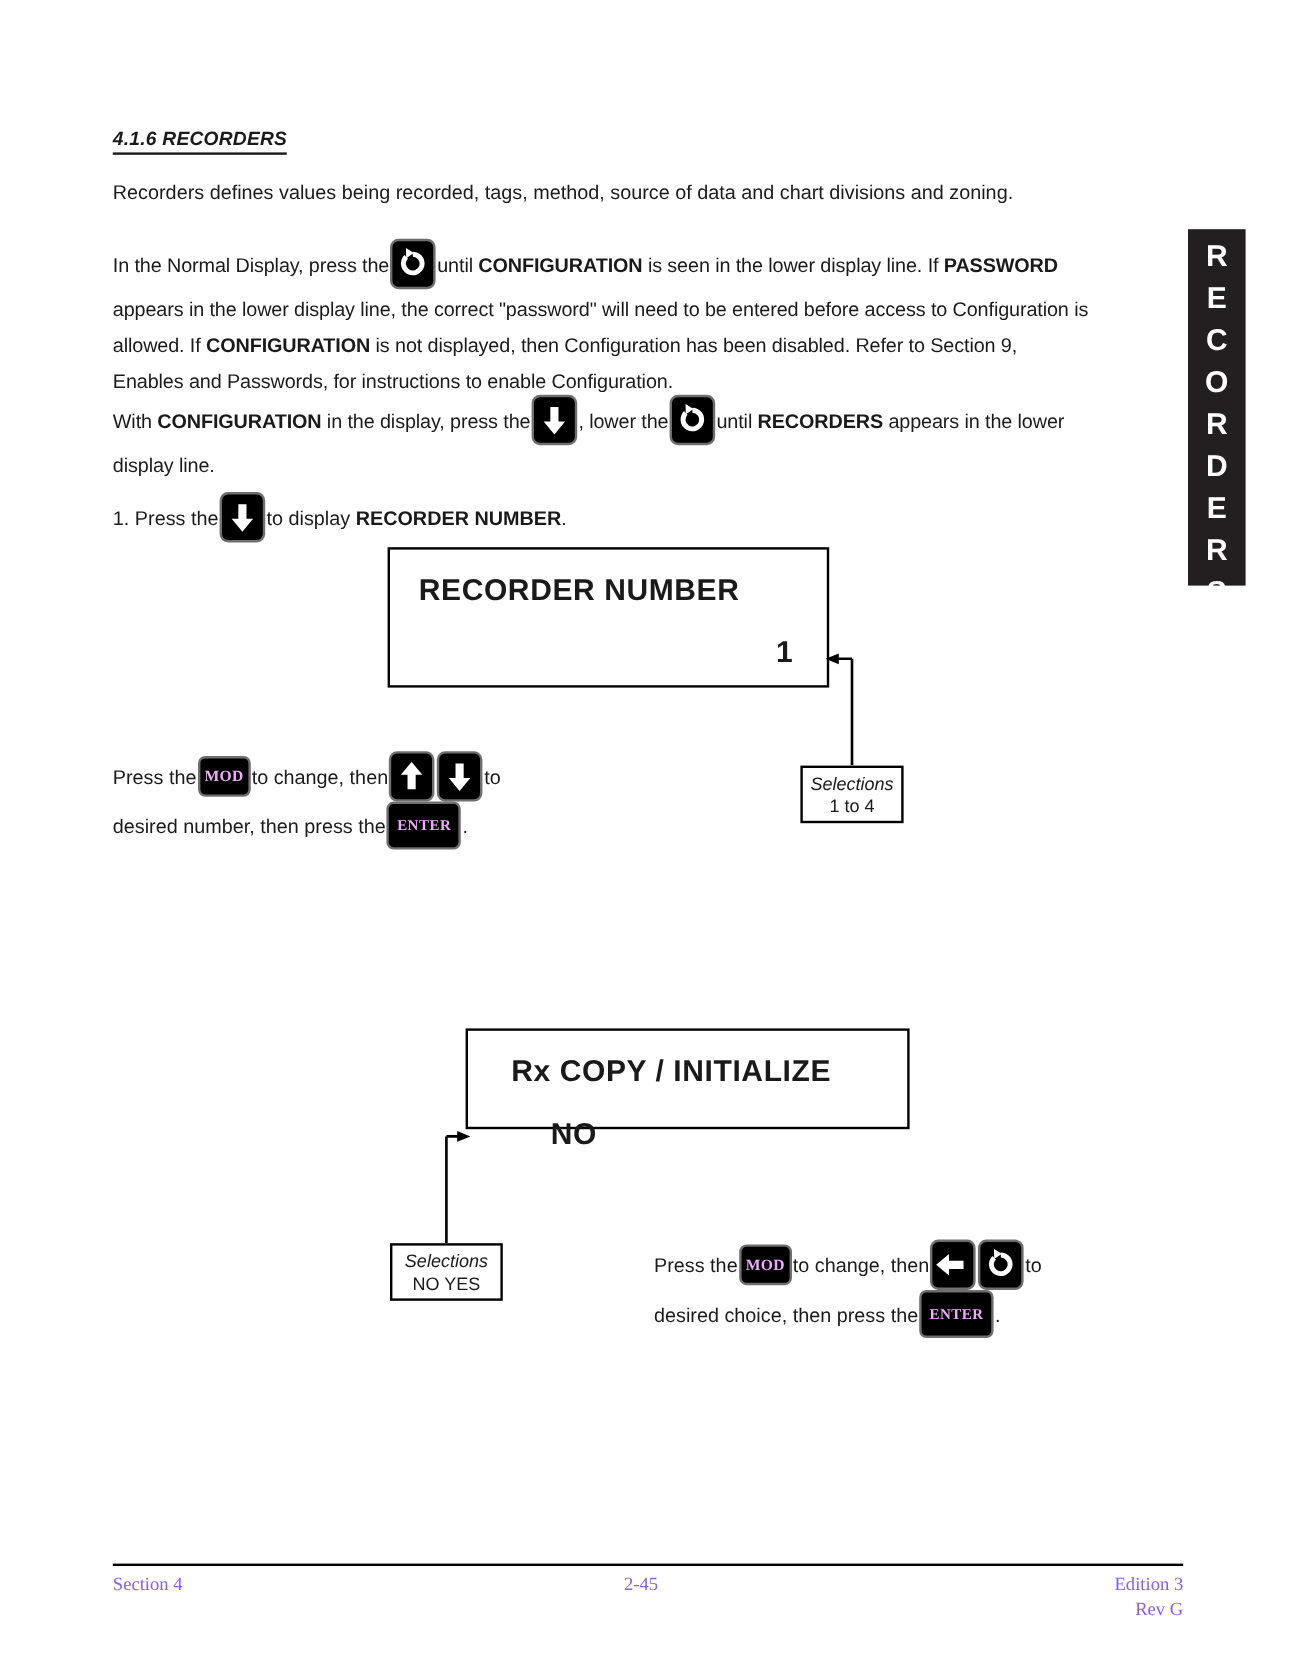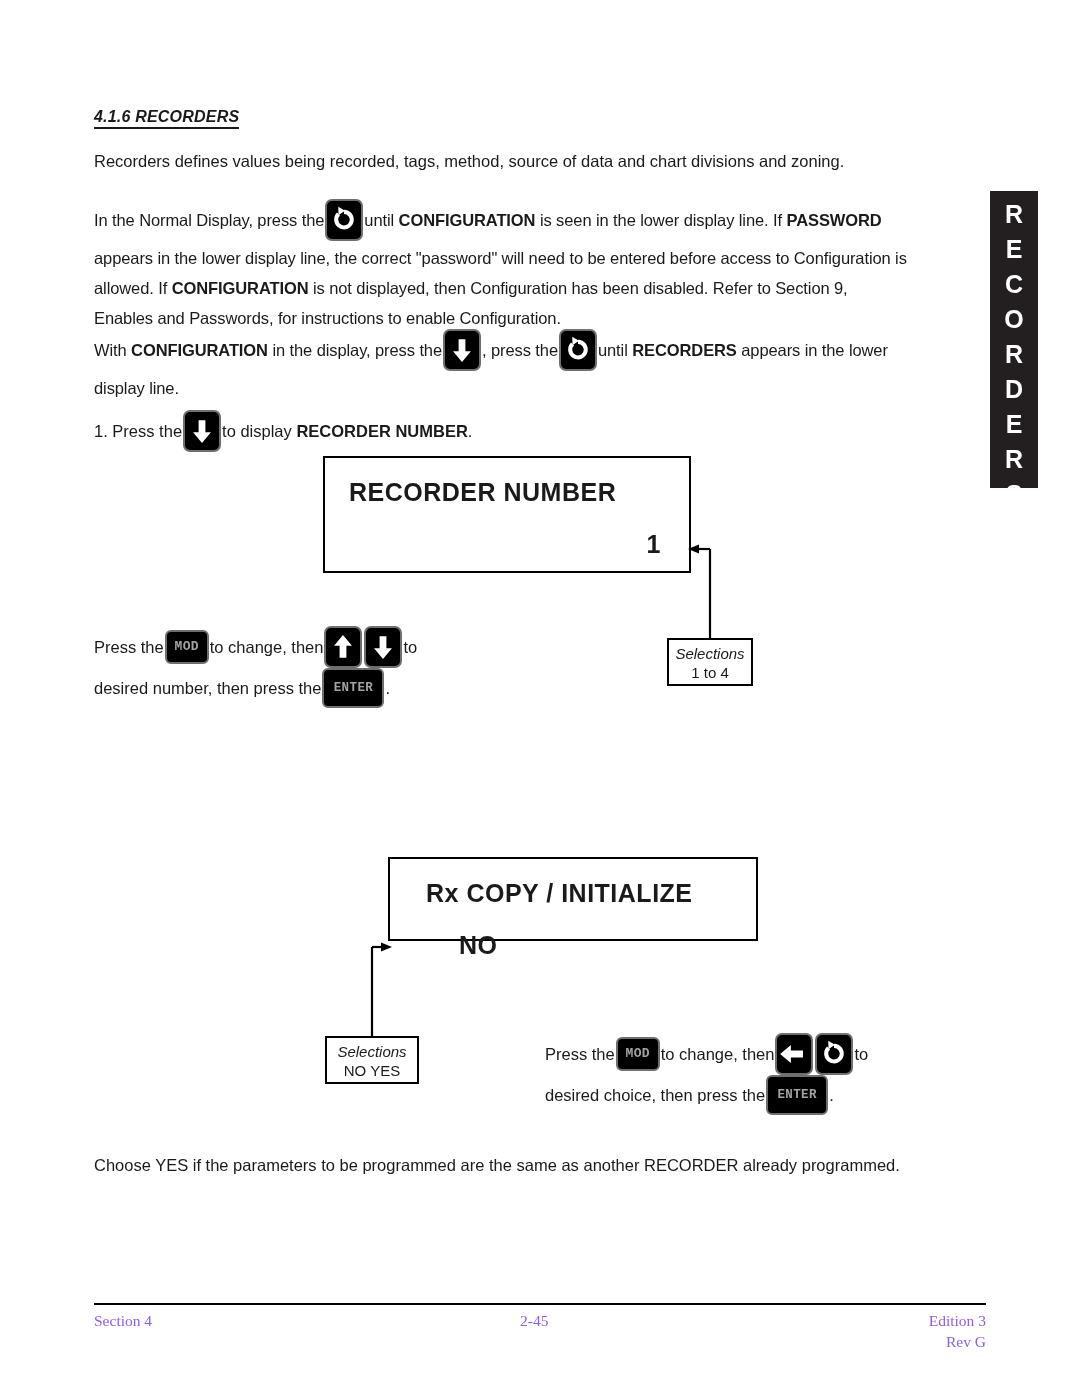--- a/index.html
+++ b/index.html
@@ -40,22 +40,22 @@
     border-radius:7px;
     box-sizing:border-box;
     position:relative;
   }
   .key.sq    { width:38px; height:42px; }
   .key.mod   { width:44px; height:34px; border-radius:6px; }
   .key.enter { width:62px; height:40px; border-radius:6px; }
   .key .lbl {
     position:absolute; inset:0;
     display:flex; align-items:center; justify-content:center;
-    color:#a3a3a3; font-weight:bold;
-    font-family:Liberation Mono, monospace;
+    color:#f0abfc; font-weight:bold;
+    font-family:Liberation Serif, serif;
   }
   .key.mod   .lbl { font-size:13px; letter-spacing:.3px; }
   .key.enter .lbl { font-size:12.5px; letter-spacing:.4px; }
   .key svg { position:absolute; inset:0; width:100%; height:100%; }
 
   
   .ikey { display:inline-block; vertical-align:middle; margin:0 1px; position:relative; top:-2px; }
 
   
   .display {
@@ -170,21 +170,21 @@
     <span>is not displayed, then Configuration has been disabled.  Refer to Section 9,</span><br>
     <span>Enables and Passwords, for instructions to enable Configuration.</span>
   </div>
 
   <div class="para tight" style="left:94px; top:331px; width:890px;">
     <span>With</span>
     <b>CONFIGURATION</b>
     <span>in the display, press the</span><span class="ikey"><span class="key sq">
         <svg viewBox="0 0 38 42" aria-hidden="true">
           <path fill="#ffffff" d="M15.2 9 h7.6 v13.5 h6.2 L19 34.5 9 22.5 h6.2 z"></path>
-        </svg></span></span><span>, press the</span><span class="ikey"><span class="key sq">
+        </svg></span></span><span>, lower the</span><span class="ikey"><span class="key sq">
         <svg viewBox="0 0 38 42" aria-hidden="true">
           <g fill="#ffffff">
             <path d="M19 9.5 a11 11 0 1 1 -7.8 3.2 l3.3 3.3 A6.4 6.4 0 1 0 19 14.2 Z"></path>
             <path d="M12.6 6.2 l7.4 4.6 -7.1 4.8 z"></path>
           </g>
         </svg></span></span><span>until</span>
     <b>RECORDERS</b>
     <span>appears in the lower</span><br>
     <span>display line.</span>
   </div>
@@ -263,23 +263,20 @@
             <path d="M19 9.5 a11 11 0 1 1 -7.8 3.2 l3.3 3.3 A6.4 6.4 0 1 0 19 14.2 Z"></path>
             <path d="M12.6 6.2 l7.4 4.6 -7.1 4.8 z"></path>
           </g>
         </svg></span></span><span>to</span>
     <br>
     <span>desired choice, then press the</span><span class="ikey"><span class="key enter">
         <span class="lbl">ENTER</span>
       </span></span><span>.</span>
   </div>
 
-  <div class="para" style="left:94px; top:1150px; width:900px;">
-    <span>Choose YES if the parameters to be programmed are the same as another RECORDER already programmed.</span>
-  </div>
 
   <div class="footrule"></div>
   <div class="footer" style="left:94px; top:1312px;">Section 4</div>
   <div class="footer" style="left:520px; top:1312px;">2-45</div>
   <div class="footer right" style="right:94px; top:1310px;">
     <div>Edition 3</div>
     <div>Rev G</div>
   </div>
 
 </div>

